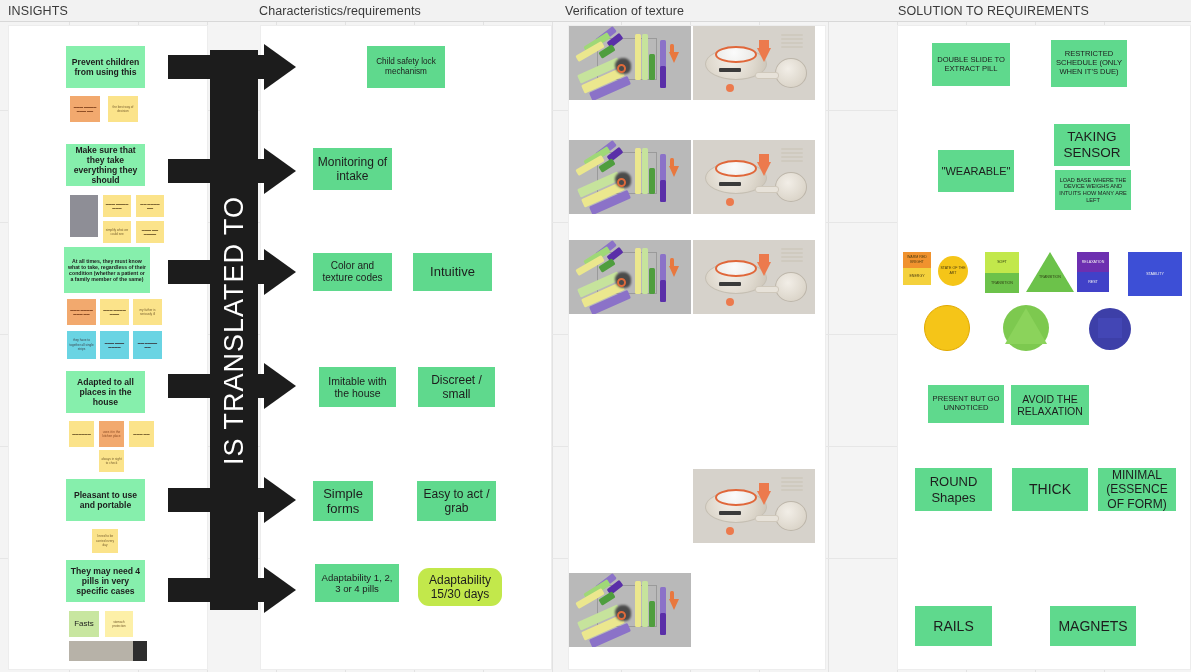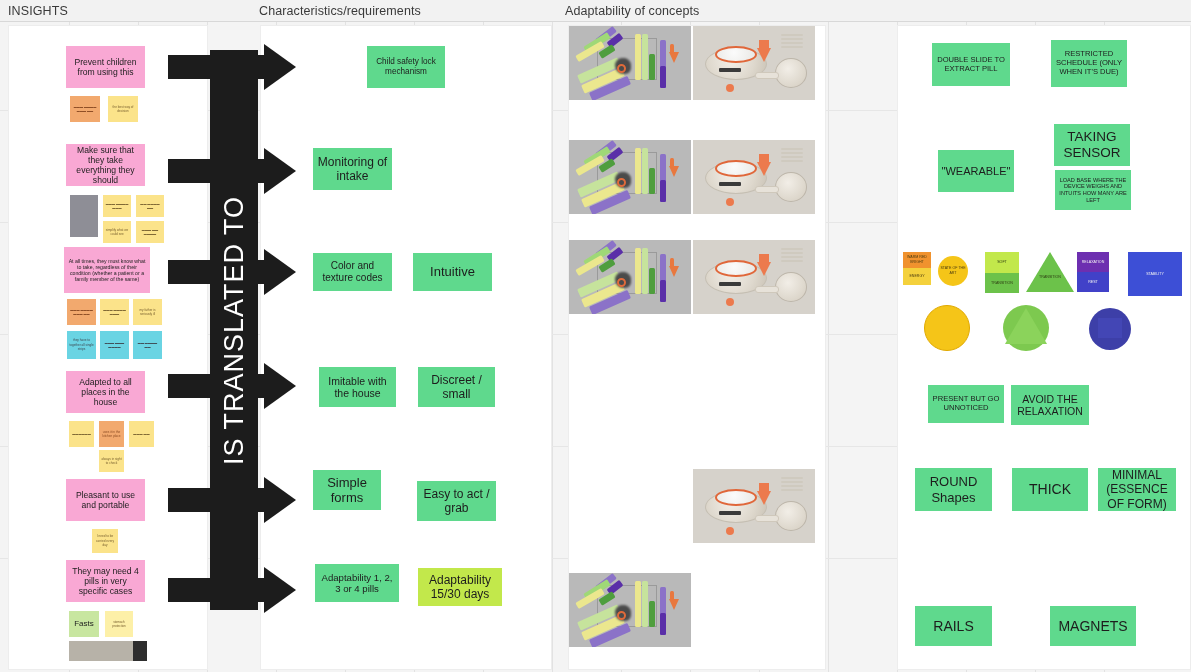--- a/index.html
+++ b/index.html
@@ -33,21 +33,21 @@
   }
 
   
   .note {
     position: absolute; display: flex; align-items: center; justify-content: center;
     text-align: center; color: #1d1d1d; line-height: 1.18;
     box-shadow: 0 0 0 0 rgba(0,0,0,0);
   }
   .note span { display: block; padding: 0 3px; }
 
-  .g-lime  { background: #f9a8d4; }
+  .g-lime  { background: #86efac; font-weight: bold; }
   .g-mint  { background: #5fd98d; }
   .g-yellgreen { background: #c2e84b; }
   .g-palegreen { background: #c8e6a0; }
 
   .s-yellow { background: #fbe38a; }
   .s-orange { background: #f2a96e; }
   .s-cyan   { background: #6ad4e3; }
   .s-paleyellow { background: #fdf0a8; }
 
   
@@ -165,21 +165,22 @@
   <div class="grid-v" style="left:1104px"></div>
   <div class="grid-h" style="top:110px"></div>
   <div class="grid-h" style="top:222px"></div>
   <div class="grid-h" style="top:334px"></div>
   <div class="grid-h" style="top:446px"></div>
   <div class="grid-h" style="top:558px"></div>
 
   <div class="header-band"></div>
   <div class="col-title" style="left:8px">INSIGHTS</div>
   <div class="col-title" style="left:259px">Characteristics/requirements</div>
-  <div class="col-title" style="left:565px">Adaptability of concepts</div>
+  <div class="col-title" style="left:565px">Verification of texture</div>
+  <div class="col-title" style="left:898px">SOLUTION TO REQUIREMENTS</div>
 
   <div class="panel" style="left:8px;   top:25px; width:200px; height:645px;"></div>
   <div class="panel" style="left:260px; top:25px; width:292px; height:645px;"></div>
   <div class="panel" style="left:568px; top:25px; width:258px; height:645px;"></div>
   <div class="panel" style="left:897px; top:25px; width:294px; height:645px;"></div>
 
   <div class="note g-lime" style="left:66px; top:46px; width:79px; height:42px; font-size:8.6px;">
     <span>Prevent children from using this</span>
   </div>
 
@@ -316,31 +317,31 @@
     <span>Intuitive</span>
   </div>
 
   <div class="note g-mint" style="left:319px; top:367px; width:77px; height:40px; font-size:10.5px;">
     <span>Imitable with the house</span>
   </div>
   <div class="note g-mint" style="left:418px; top:367px; width:77px; height:40px; font-size:12px;">
     <span>Discreet / small</span>
   </div>
 
-  <div class="note g-mint" style="left:313px; top:470px; width:68px; height:40px; font-size:13px;">
+  <div class="note g-mint" style="left:313px; top:481px; width:60px; height:40px; font-size:13px;">
     <span>Simple forms</span>
   </div>
   <div class="note g-mint" style="left:417px; top:481px; width:79px; height:40px; font-size:12px;">
     <span>Easy to act / grab</span>
   </div>
 
   <div class="note g-mint" style="left:315px; top:564px; width:84px; height:38px; font-size:9.6px;">
     <span>Adaptability 1, 2, 3 or 4 pills</span>
   </div>
-  <div class="note g-yellgreen" style="left:418px; top:568px; width:84px; height:38px; font-size:12px;">
+  <div class="note g-yellgreen" style="left:418px; top:568px; width:84px; height:38px; font-size:12px;border-radius:11px;">
     <span>Adaptability 15/30 days</span>
   </div>
 
   <div class="photo photo-pills" style="left:569px; top:26px; width:122px; height:74px;">
     <div class="bar-frame" style="left:28px;top:12px;width:60px;height:42px;"></div>
     <div class="pill pl-p" style="left:26px;top:6px;width:22px;height:7px;transform:rotate(-38deg);"></div>
     <div class="pill pl-g" style="left:14px;top:13px;width:28px;height:7px;transform:rotate(-32deg);"></div>
     <div class="pill pl-dp" style="left:38px;top:11px;width:16px;height:7px;transform:rotate(-38deg);"></div>
     <div class="pill pl-dg" style="left:30px;top:22px;width:16px;height:7px;transform:rotate(-32deg);"></div>
     <div class="pill pl-y" style="left:6px;top:22px;width:30px;height:7px;transform:rotate(-30deg);"></div>

